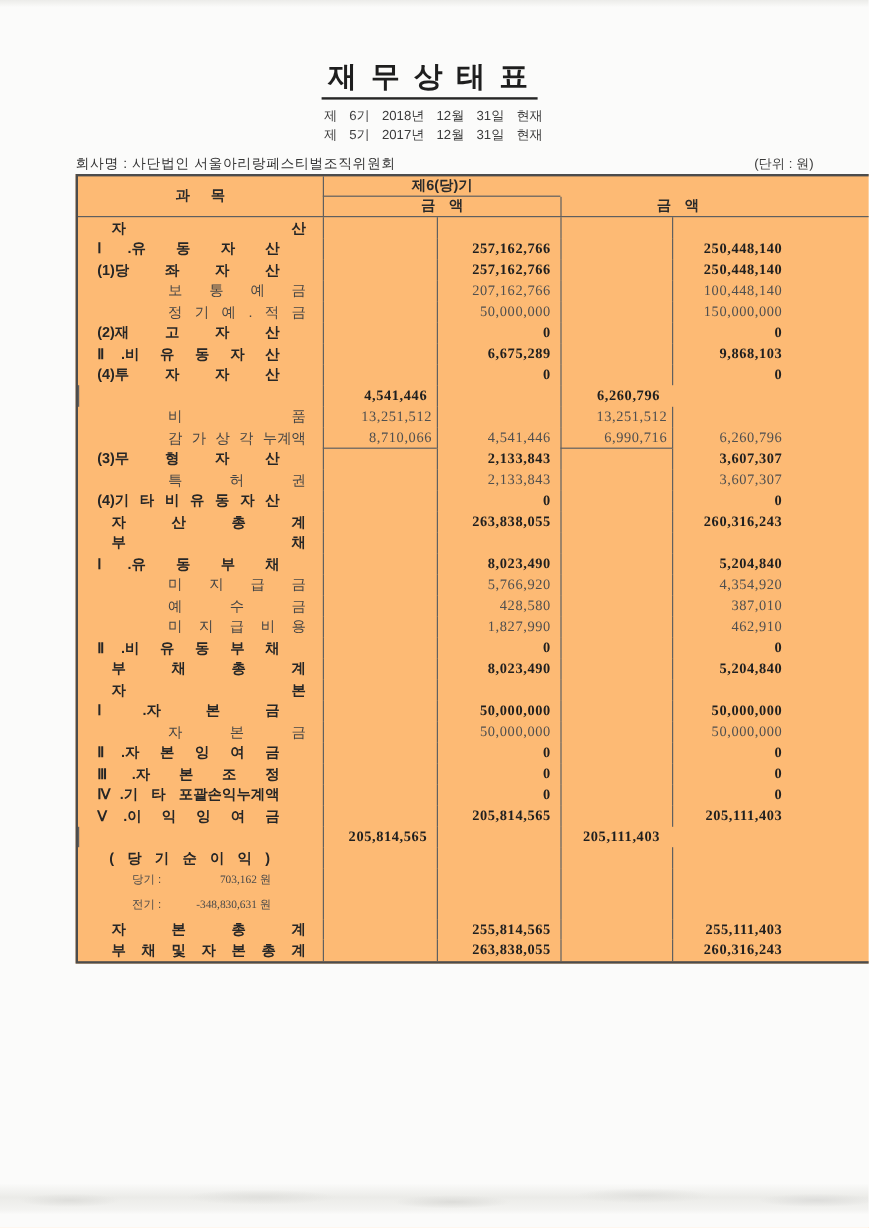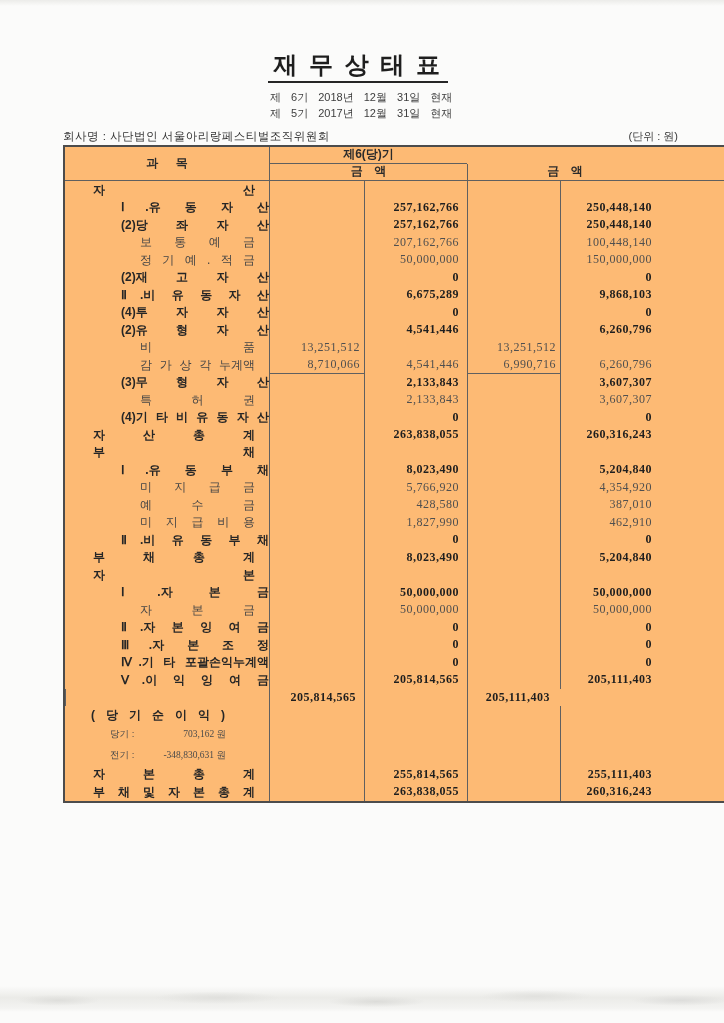--- a/index.html
+++ b/index.html
@@ -58,21 +58,21 @@
     font-size:12px;letter-spacing:.5px;color:#4f4f4f;}
   .row.bn .n{font-weight:700;color:#1f1f1f;}
   .c1,.c2,.p1,.p2{border-left:1px solid #606060;}
   .c1{padding-right:4px;}.c2{padding-right:8px;}
   .p1{padding-right:4px;}.p2{padding-right:10px;}
   .row.ul .c1,.row.ul .p1{border-bottom:1px solid #606060;}
   
   .lbl{display:inline-block;text-align:justify;text-align-last:justify;
     white-space:normal;line-height:14px;}
   .row.lv0 .lbl{margin-left:28px;width:162px;}
-  .row.lv1 .lbl{margin-left:56px;width:152px;}
+  .row.lv1 .lbl{margin-left:16px;width:152px;}
   .row.lv2 .lbl{margin-left:75px;width:115px;}
   .row.lv3 .lbl{margin-left:26px;width:134px;}
   .row.small-row .lbl{margin-left:45px;width:116px;display:flex;
     justify-content:space-between;text-align:left;text-align-last:auto;}
   .sk{font-size:9.5px;color:#4a4a4a;}
   .sv{font-size:9.5px;color:#4a4a4a;font-family:"Liberation Serif",serif;}
 </style>
 </head>
 <body>
 
@@ -116,21 +116,21 @@
             <span class="lbl">Ⅰ.유 동 자 산</span>
           </div>
     <div class="cell n c1"></div>
     <div class="cell n c2">257,162,766</div>
     <div class="cell n p1"></div>
     <div class="cell n p2">250,448,140</div>
   </div>
 
   <div class="row lv1 bl bn">
     <div class="cell acct">
-            <span class="lbl">(2)당 좌 자 산</span>
+            <span class="lbl">(1)당 좌 자 산</span>
           </div>
     <div class="cell n c1"></div>
     <div class="cell n c2">257,162,766</div>
     <div class="cell n p1"></div>
     <div class="cell n p2">250,448,140</div>
   </div>
 
   <div class="row lv2">
     <div class="cell acct">
             <span class="lbl">보 통 예 금</span>
@@ -175,23 +175,20 @@
     <div class="cell acct">
             <span class="lbl">(4)투 자 자 산</span>
           </div>
     <div class="cell n c1"></div>
     <div class="cell n c2">0</div>
     <div class="cell n p1"></div>
     <div class="cell n p2">0</div>
   </div>
 
   <div class="row lv1 bl bn">
-    <div class="cell acct">
-            <span class="lbl">(2)유 형 자 산</span>
-          </div>
     <div class="cell n c1"></div>
     <div class="cell n c2">4,541,446</div>
     <div class="cell n p1"></div>
     <div class="cell n p2">6,260,796</div>
   </div>
 
   <div class="row lv2">
     <div class="cell acct">
             <span class="lbl">비 품</span>
           </div>

